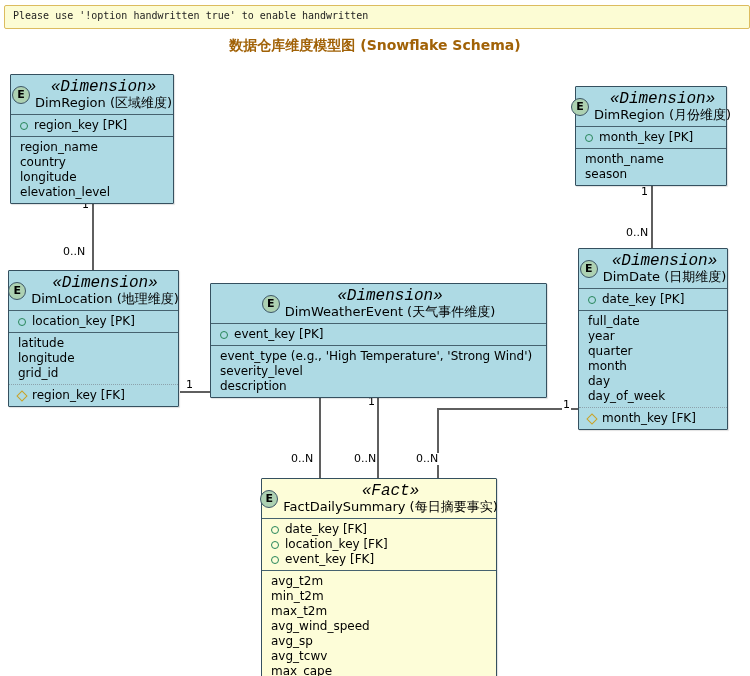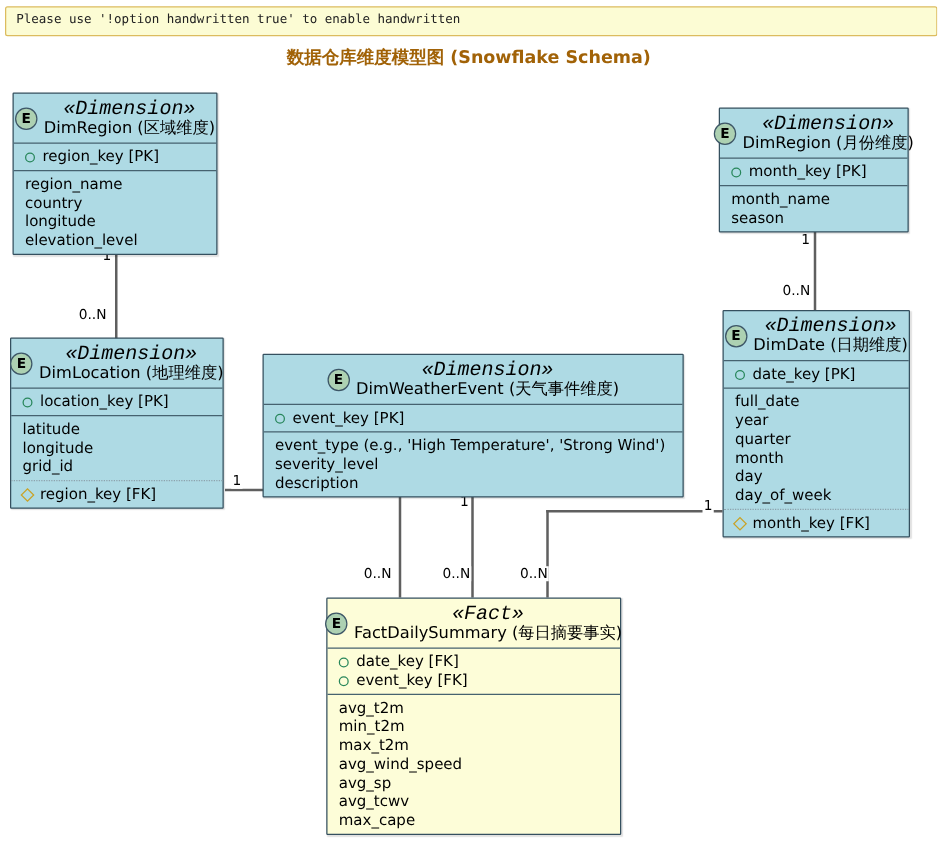--- a/index.html
+++ b/index.html
@@ -213,20 +213,24 @@
         <span class="ename">FactDailySummary (每日摘要事实)</span>
       </span>
     </div>
     <div class="sect solid-top">
       <div class="row">
           <span class="pk-icon"></span>
           <span>date_key [FK]</span>
         </div>
       <div class="row">
           <span class="pk-icon"></span>
+          <span>location_key [FK]</span>
+        </div>
+      <div class="row">
+          <span class="pk-icon"></span>
           <span>event_key [FK]</span>
         </div>
     </div>
     <div class="sect solid-top">
       <div class="row attr-row">avg_t2m</div>
       <div class="row attr-row">min_t2m</div>
       <div class="row attr-row">max_t2m</div>
       <div class="row attr-row">avg_wind_speed</div>
       <div class="row attr-row">avg_sp</div>
       <div class="row attr-row">avg_tcwv</div>

